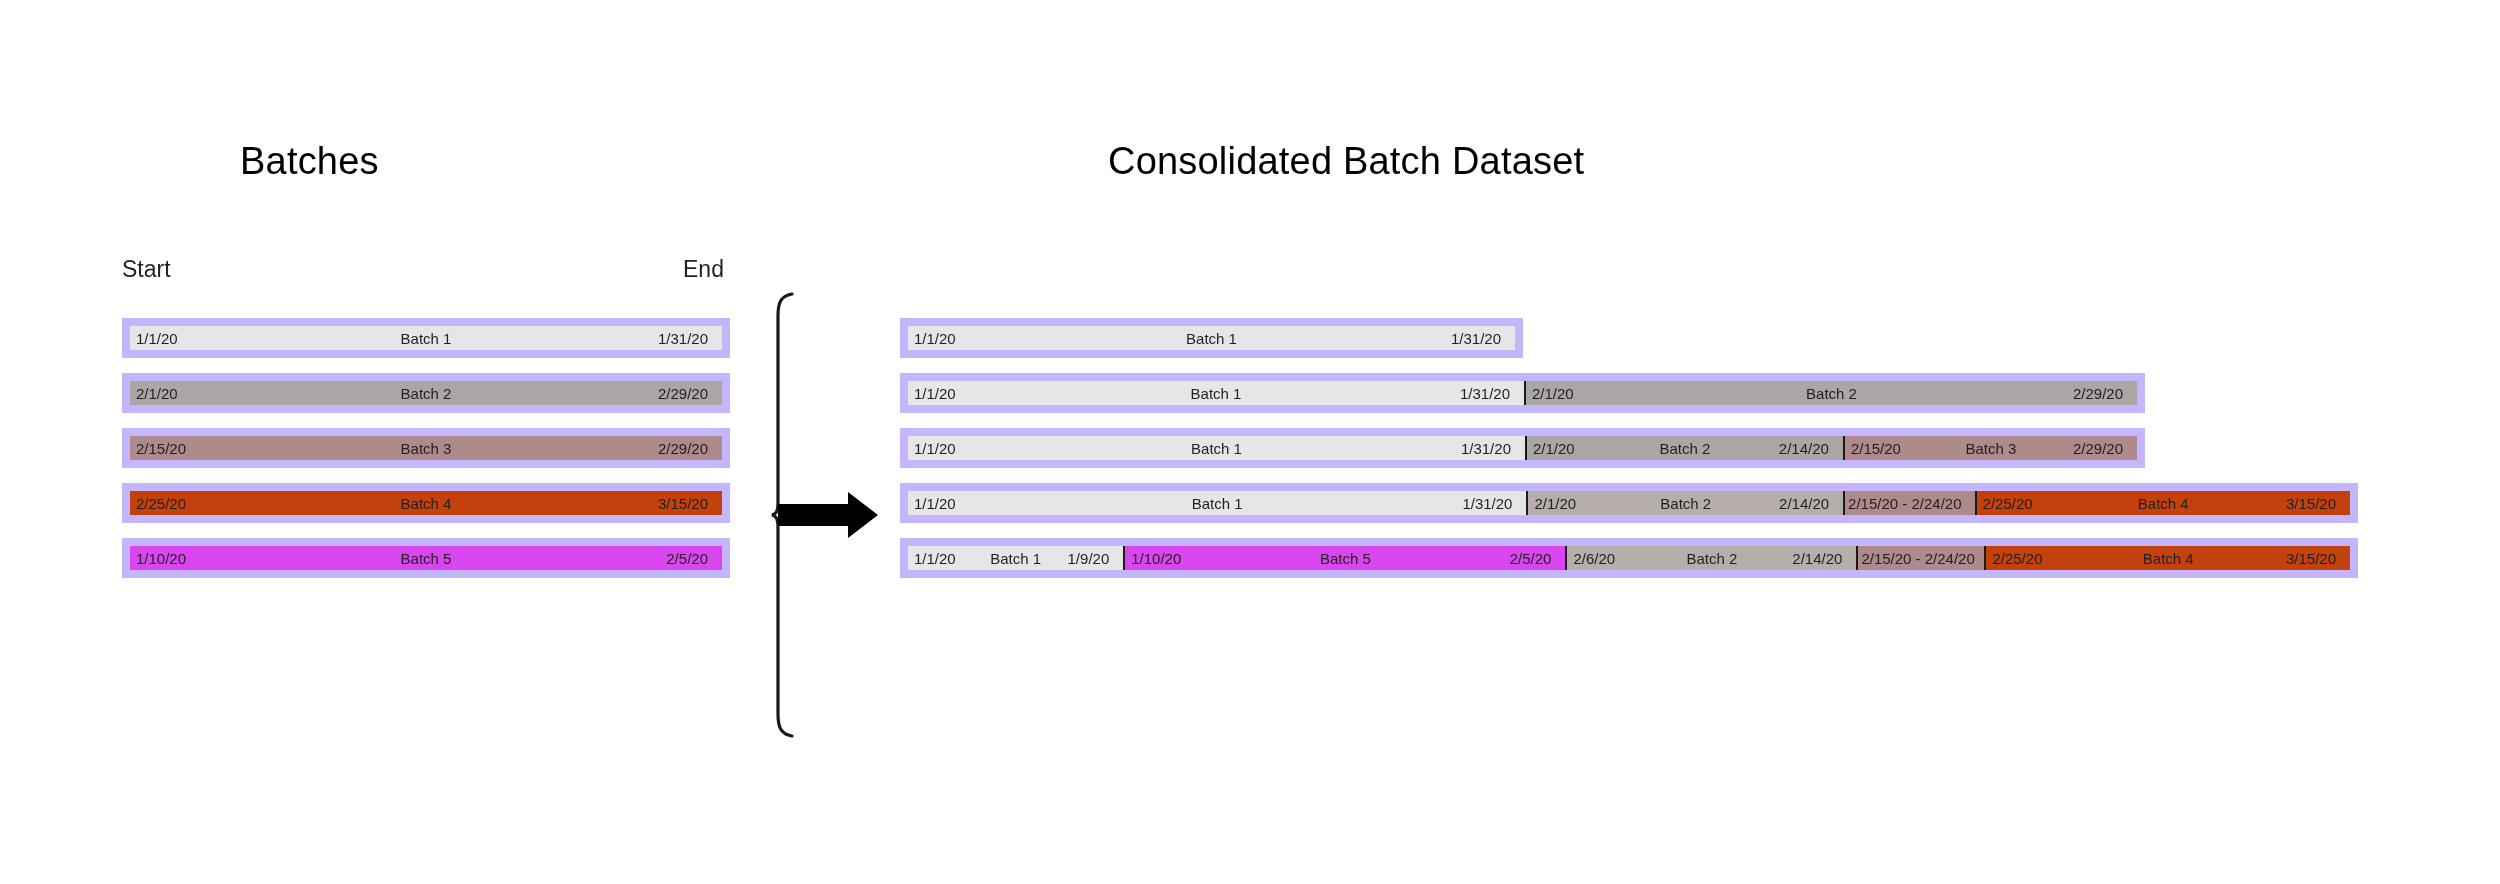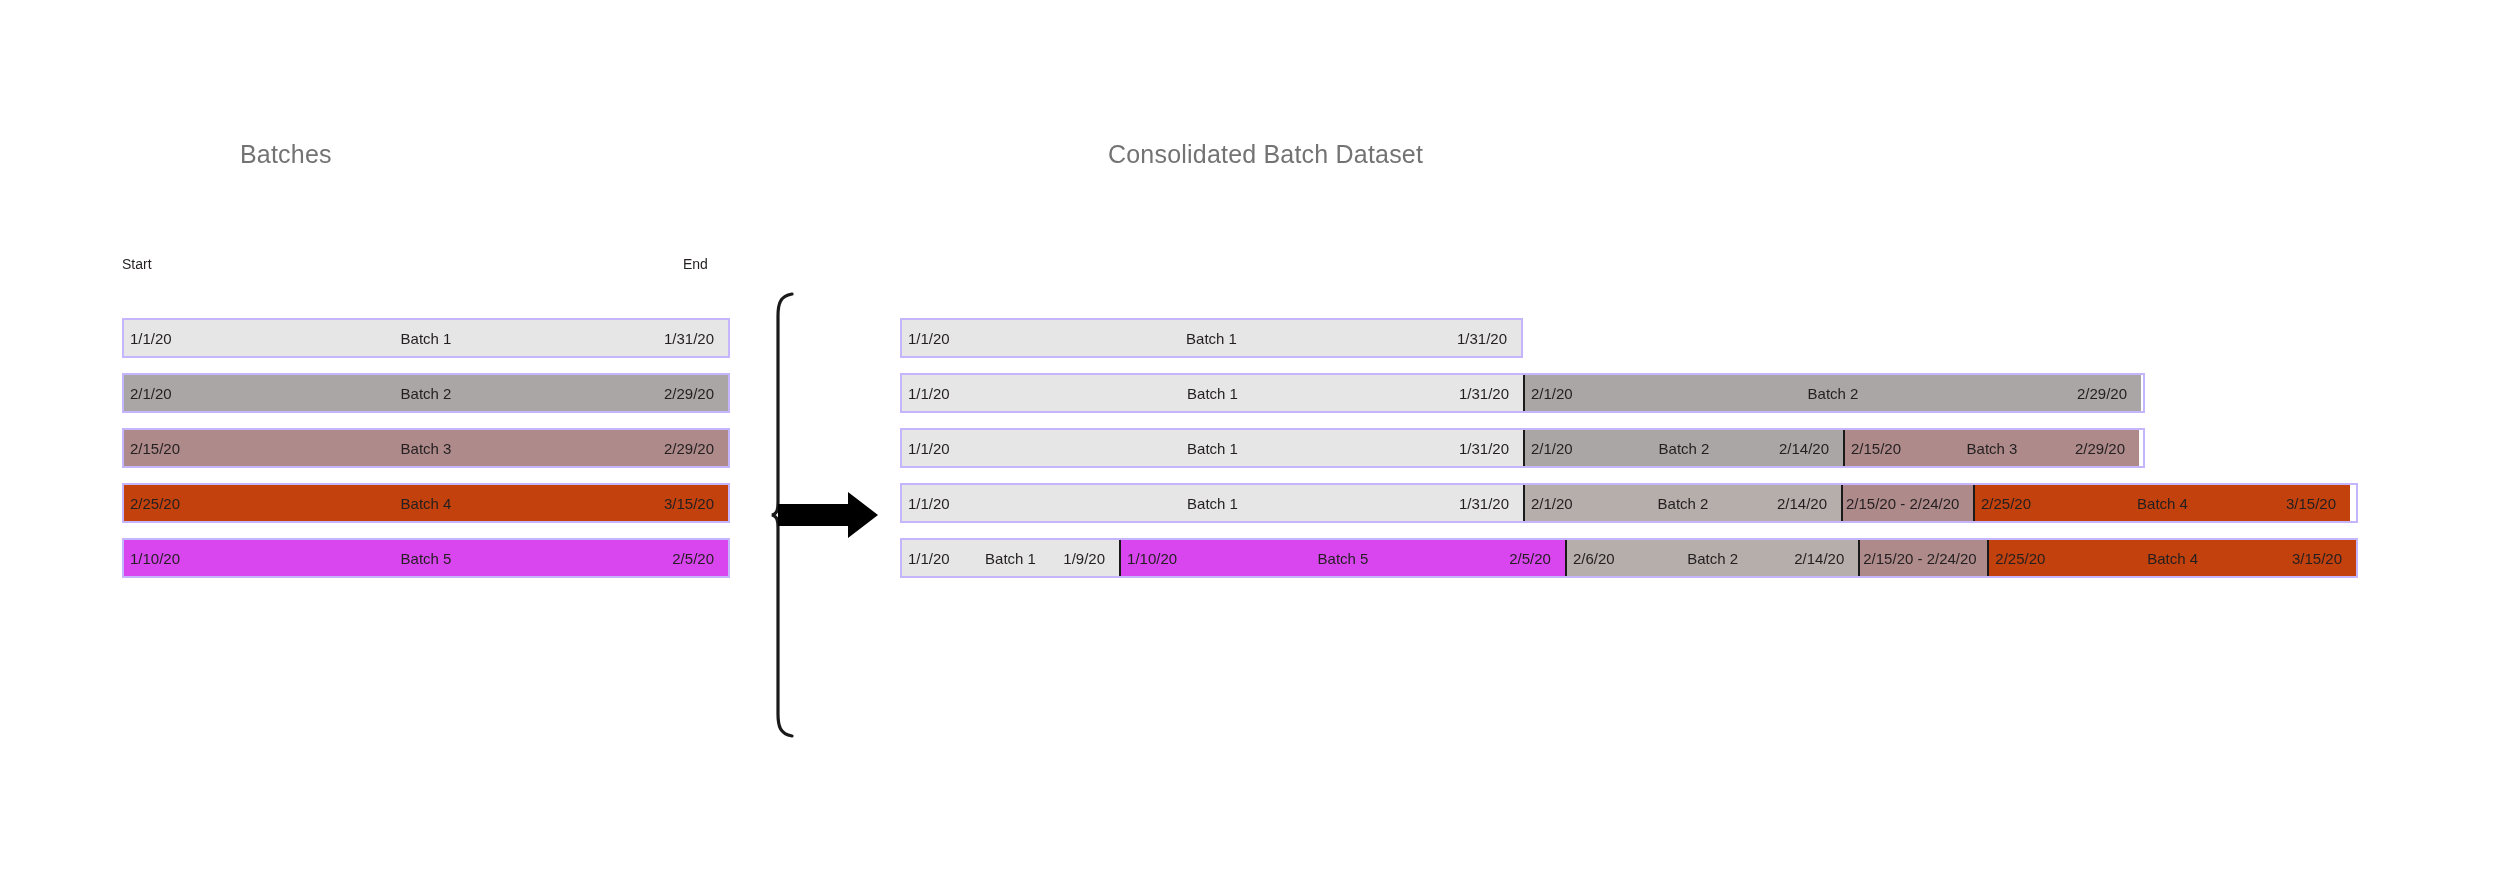--- a/index.html
+++ b/index.html
@@ -12,45 +12,45 @@
     height: 884px;
     position: relative;
     font-family: "Liberation Sans", sans-serif;
     color: #231f20;
     overflow: hidden;
   }
 
   
   .col-title {
     position: absolute;
-    font-size: 25px;
+    font-size: 38px;
     font-weight: 400;
-    color: #737373;
+    color: #000000;
     white-space: nowrap;
     letter-spacing: 0.2px;
   }
   #batches-title { left: 240px; top: 140px; }
   #gold-title    { left: 1108px; top: 140px; }
 
   .axis-label {
     position: absolute;
     top: 256px;
-    font-size: 14px;
+    font-size: 23px;
     color: #231f20;
     white-space: nowrap;
   }
   #label-start { left: 122px; }
   #label-end   { left: 683px; }
 
   
   .bar {
     position: absolute;
     height: 40px;
     box-sizing: border-box;
-    border: 2px solid #c4b5fd;
+    border: 8px solid #c4b5fd;
     display: flex;
     flex-direction: row;
     align-items: stretch;
   }
   .seg {
     position: relative;
     box-sizing: border-box;
     display: flex;
     align-items: center;
     height: 100%;

